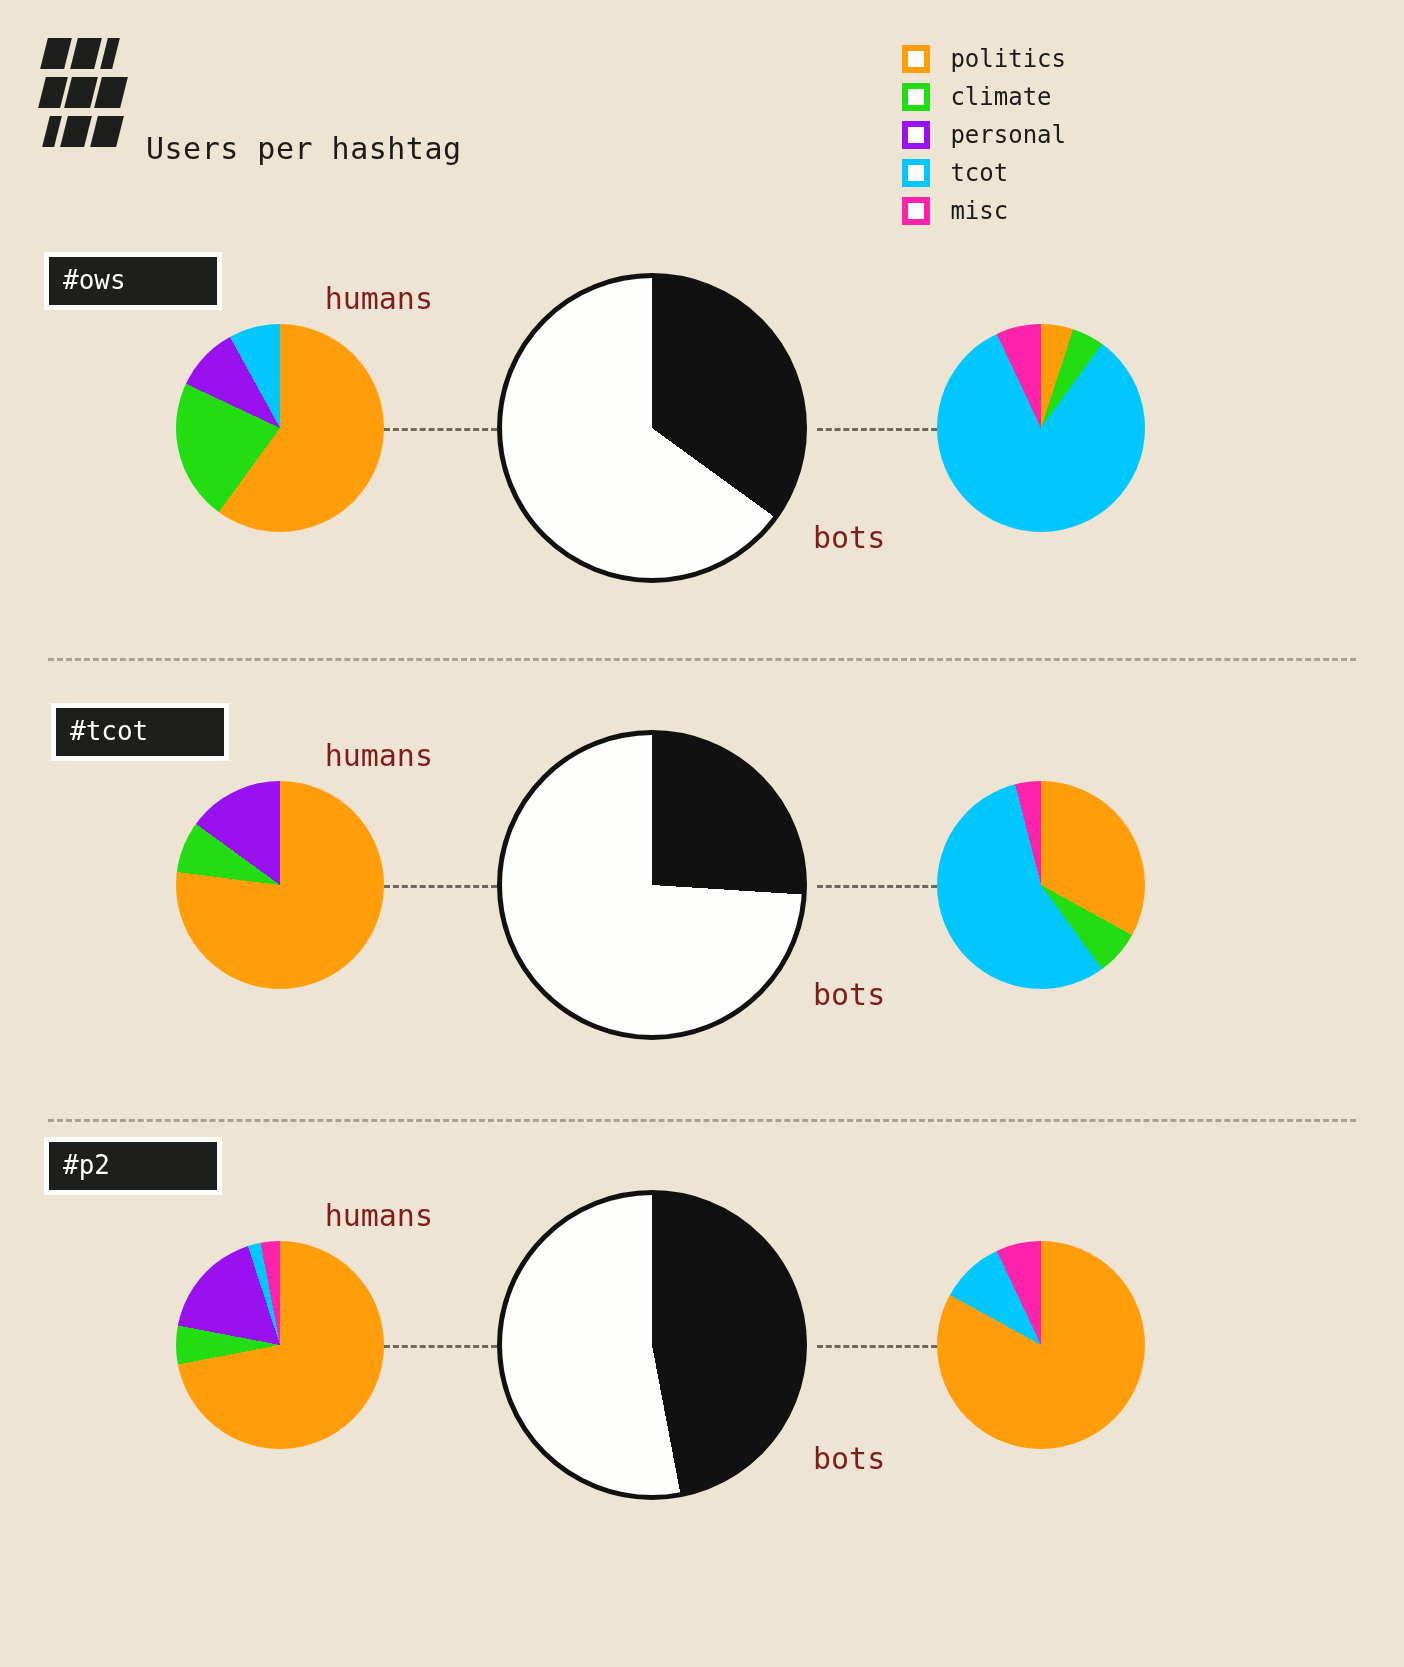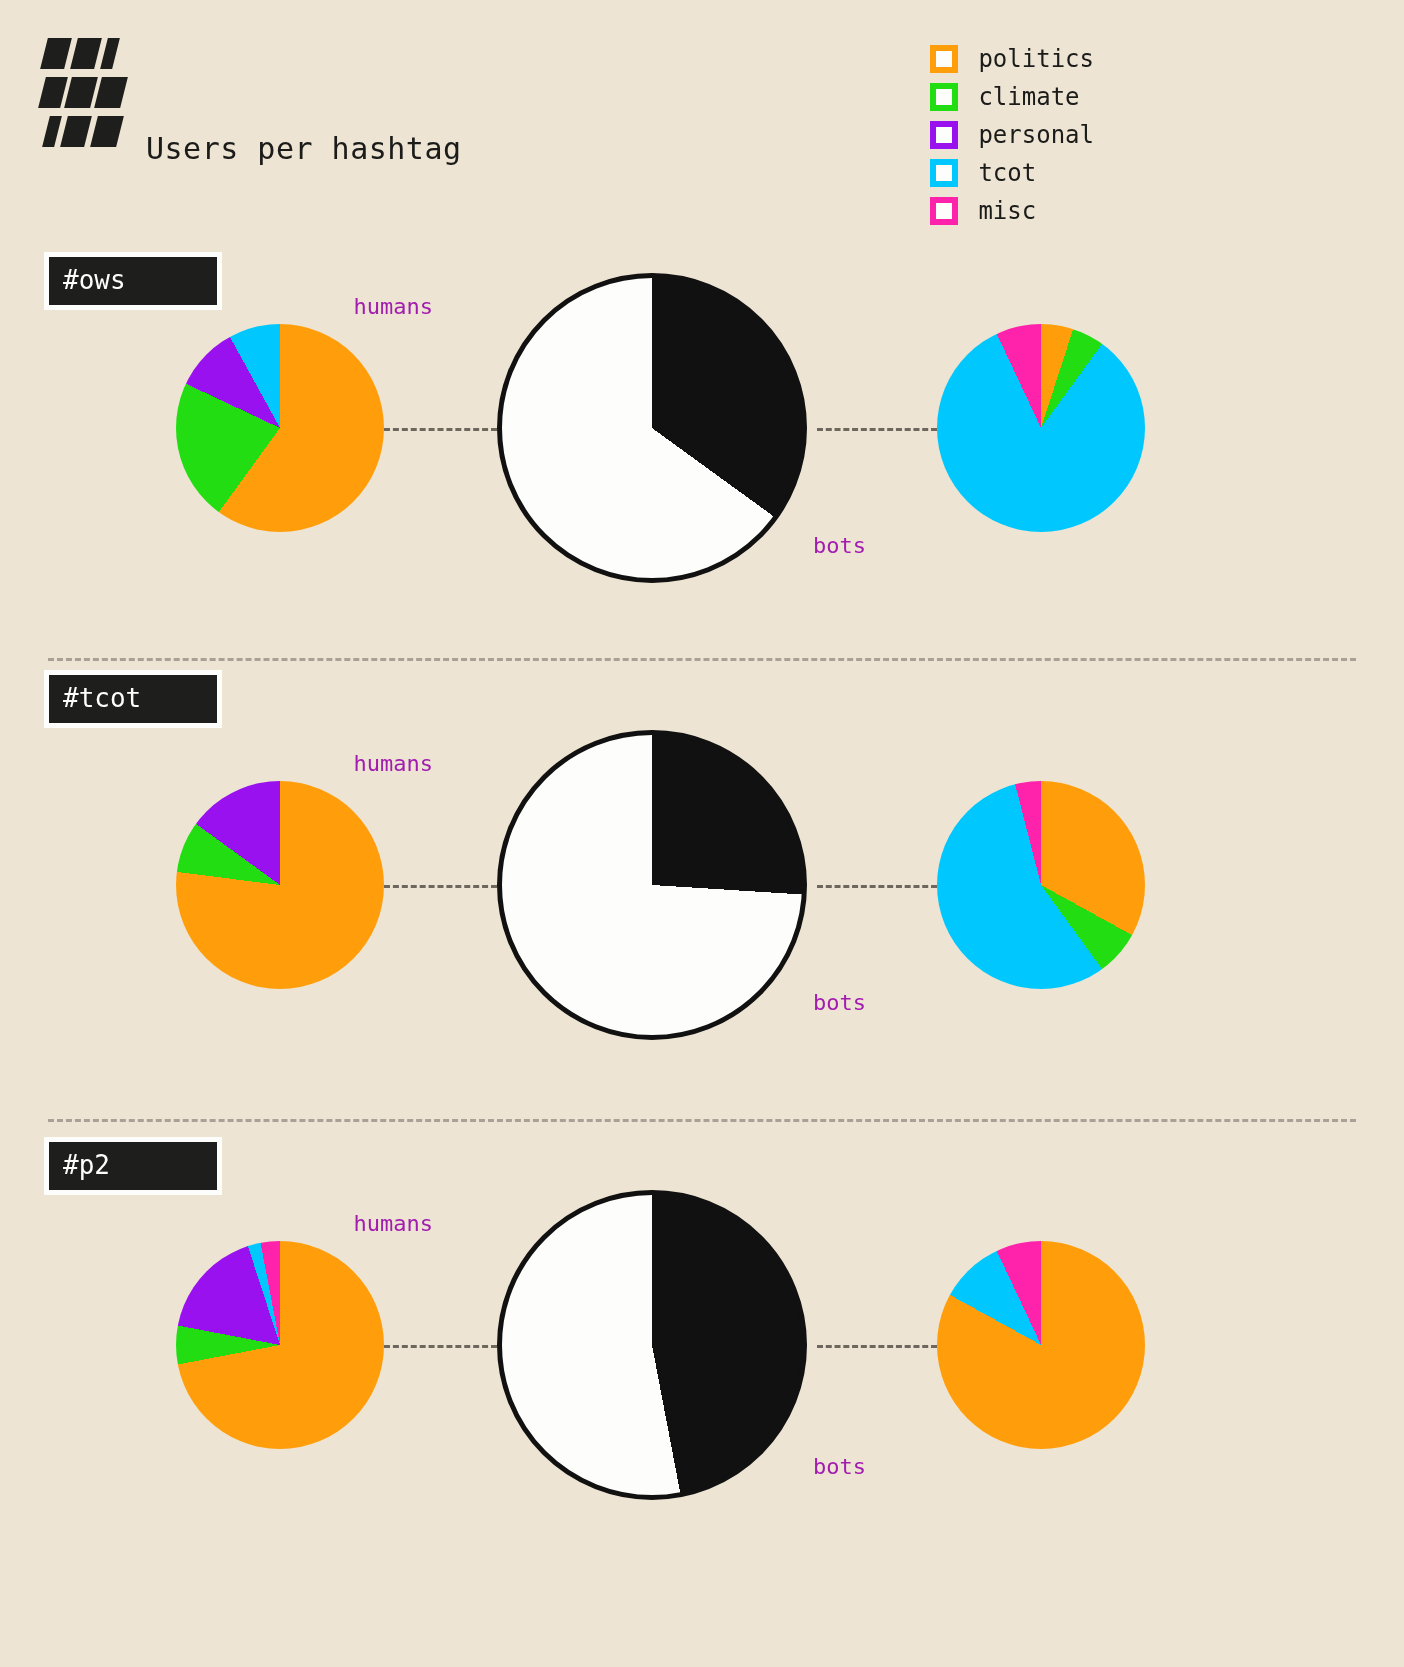--- a/index.html
+++ b/index.html
@@ -15,21 +15,21 @@
   
   #header { position: absolute; left: 44px; top: 38px; display: flex; align-items: flex-start; }
   #logo { width: 76px; height: 112px; position: relative; margin-right: 26px; }
   #logo .bar { position: absolute; background: #1e1e1c; }
   #title-block {
     font-size: 30px; line-height: 38px; color: #1b1b19;
     letter-spacing: 0.5px; padding-top: 16px; white-space: pre;
   }
 
   
-  #legend { position: absolute; right: 310px; top: 40px; }
+  #legend { position: absolute; right: 338px; top: 40px; }
   .legend-row { display: flex; align-items: center; height: 38px; }
   .legend-swatch {
     width: 28px; height: 28px; background: #fdfdfb;
     border: 6px solid #000; margin-right: 20px; flex: 0 0 auto;
   }
   .legend-label { font-size: 24px; color: #1b1b19; white-space: pre; }
 
   
   .row { position: absolute; left: 0; width: 1404px; }
   .row-divider {
@@ -47,23 +47,22 @@
     min-width: 168px; white-space: pre;
   }
   .pie { border-radius: 50%; position: relative; }
   .pie.center { border: 5px solid #111; background: #111; }
 
   .connector {
     position: absolute; height: 0; border-top: 3px dashed #6d675d;
   }
 
   .side-label {
-    position: absolute; font-size: 22px; color: #a21caf;
+    position: absolute; font-size: 30px; color: #7f1d1d;
     white-space: pre;
-    margin-top: 13px;
   }
 </style>
 </head>
 <body>
 
 <div id="header">
   <div id="logo">
       <div class="bar" style="left: 0px; top: 0px; width: 24px; height: 31px; transform: skewX(-14deg);"></div>
       <div class="bar" style="left: 30px; top: 0px; width: 24px; height: 31px; transform: skewX(-14deg);"></div>
       <div class="bar" style="left: 60px; top: 0px; width: 12px; height: 31px; transform: skewX(-14deg);"></div>
@@ -110,21 +109,21 @@
       <div class="connector" style="left: 384px; top: 428px; width: 113px;"></div>
       <div class="connector" style="left: 817px; top: 428px; width: 120px;"></div>
       <div class="pie" style="position: absolute; left: 176px; top: 324px; width: 208px; height: 208px; background: conic-gradient(rgb(255, 158, 10) 0deg, rgb(255, 158, 10) 216deg, rgb(34, 221, 17) 216deg, rgb(34, 221, 17) 295.2deg, rgb(153, 17, 238) 295.2deg, rgb(153, 17, 238) 331.2deg, rgb(0, 200, 255) 331.2deg, rgb(0, 200, 255) 360deg);"></div>
       <div class="pie center" style="position: absolute; left: 497px; top: 273px; width: 310px; height: 310px; background-image: conic-gradient(rgb(17, 17, 17) 0deg, rgb(17, 17, 17) 126deg, rgb(253, 253, 251) 126deg, rgb(253, 253, 251) 360deg);"></div>
       <div class="pie" style="position: absolute; left: 937px; top: 324px; width: 208px; height: 208px; background: conic-gradient(rgb(255, 158, 10) 0deg, rgb(255, 158, 10) 18deg, rgb(34, 221, 17) 18deg, rgb(34, 221, 17) 36deg, rgb(0, 200, 255) 36deg, rgb(0, 200, 255) 334.8deg, rgb(255, 34, 170) 334.8deg, rgb(255, 34, 170) 360deg);"></div>
       <div class="side-label" style="left: 433px; top: 281px; transform: translateX(-100%);">humans</div>
       <div class="side-label" style="left: 813px; top: 520px;">bots</div>
     </div>
     <div class="row" style="top: 0px;">
       <div class="row-divider" style="top: 658px;"></div>
-      <div class="tag-badge" style="top: 670px;">
+      <div class="tag-badge" style="top: 703px; margin-left: 7px;">
         <div class="tag-badge-inner">#tcot</div>
       </div>
       <div class="connector" style="left: 384px; top: 885px; width: 113px;"></div>
       <div class="connector" style="left: 817px; top: 885px; width: 120px;"></div>
       <div class="pie" style="position: absolute; left: 176px; top: 781px; width: 208px; height: 208px; background: conic-gradient(rgb(255, 158, 10) 0deg, rgb(255, 158, 10) 277.2deg, rgb(34, 221, 17) 277.2deg, rgb(34, 221, 17) 306deg, rgb(153, 17, 238) 306deg, rgb(153, 17, 238) 360deg);"></div>
       <div class="pie center" style="position: absolute; left: 497px; top: 730px; width: 310px; height: 310px; background-image: conic-gradient(rgb(17, 17, 17) 0deg, rgb(17, 17, 17) 93.6deg, rgb(253, 253, 251) 93.6deg, rgb(253, 253, 251) 360deg);"></div>
       <div class="pie" style="position: absolute; left: 937px; top: 781px; width: 208px; height: 208px; background: conic-gradient(rgb(255, 158, 10) 0deg, rgb(255, 158, 10) 118.8deg, rgb(34, 221, 17) 118.8deg, rgb(34, 221, 17) 144deg, rgb(0, 200, 255) 144deg, rgb(0, 200, 255) 345.6deg, rgb(255, 34, 170) 345.6deg, rgb(255, 34, 170) 360deg);"></div>
       <div class="side-label" style="left: 433px; top: 738px; transform: translateX(-100%);">humans</div>
       <div class="side-label" style="left: 813px; top: 977px;">bots</div>
     </div>

